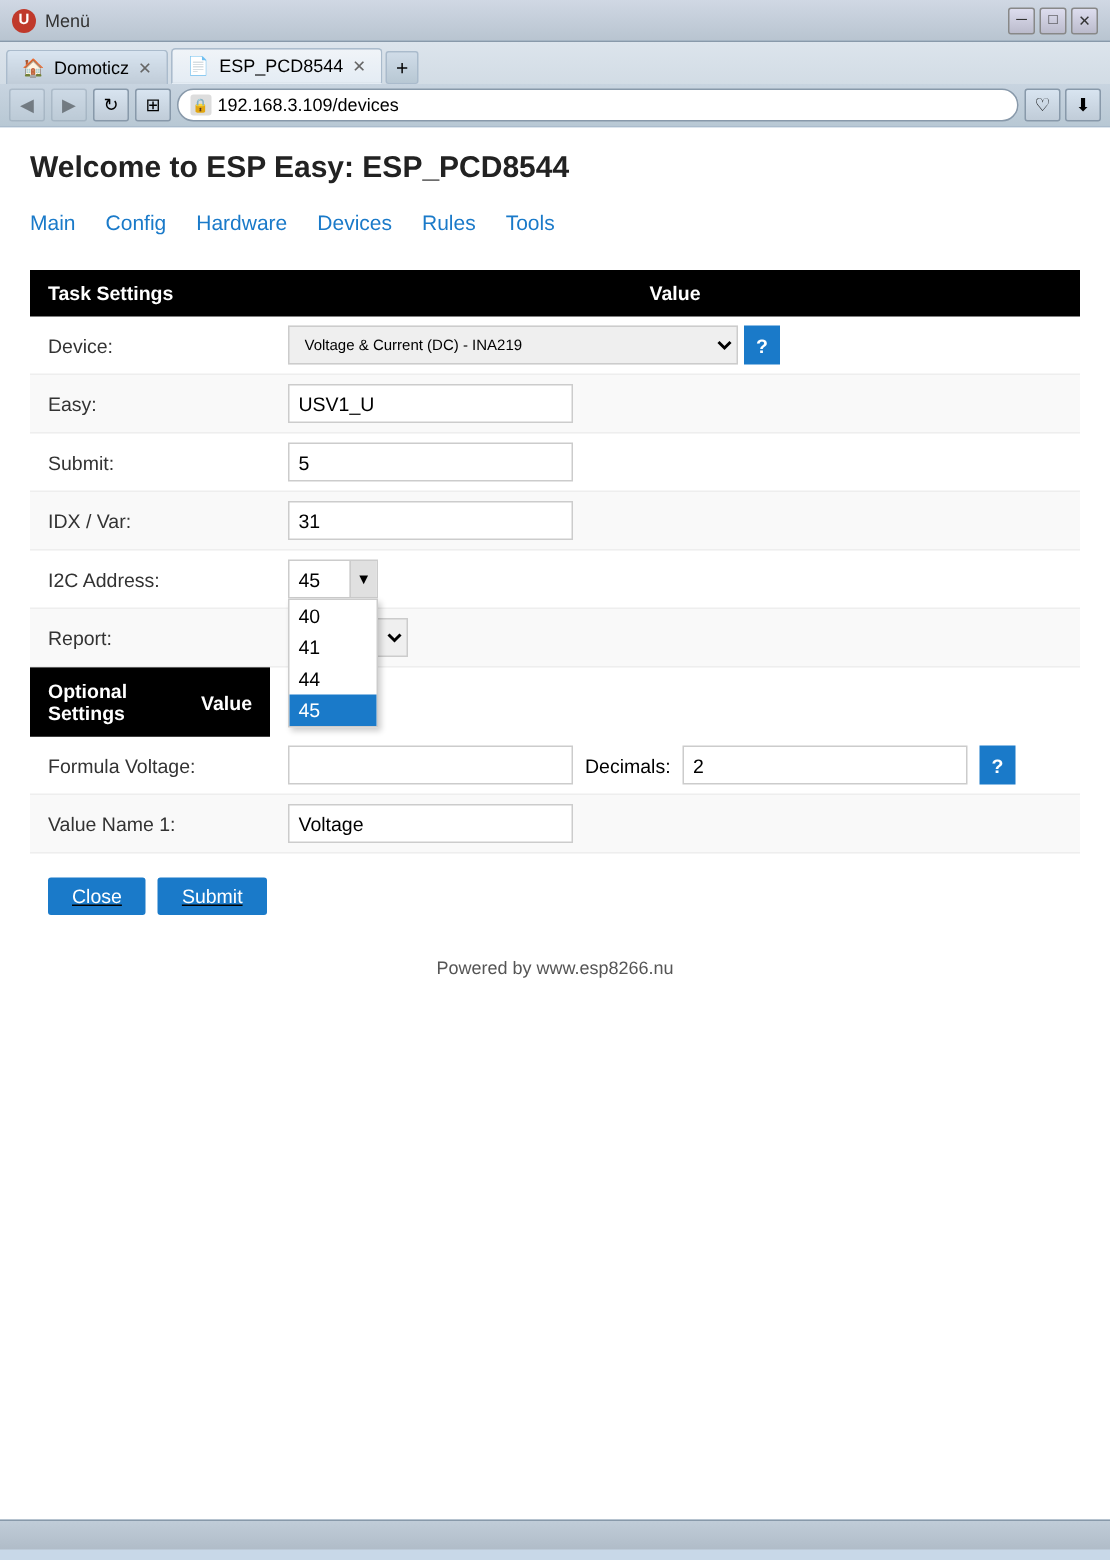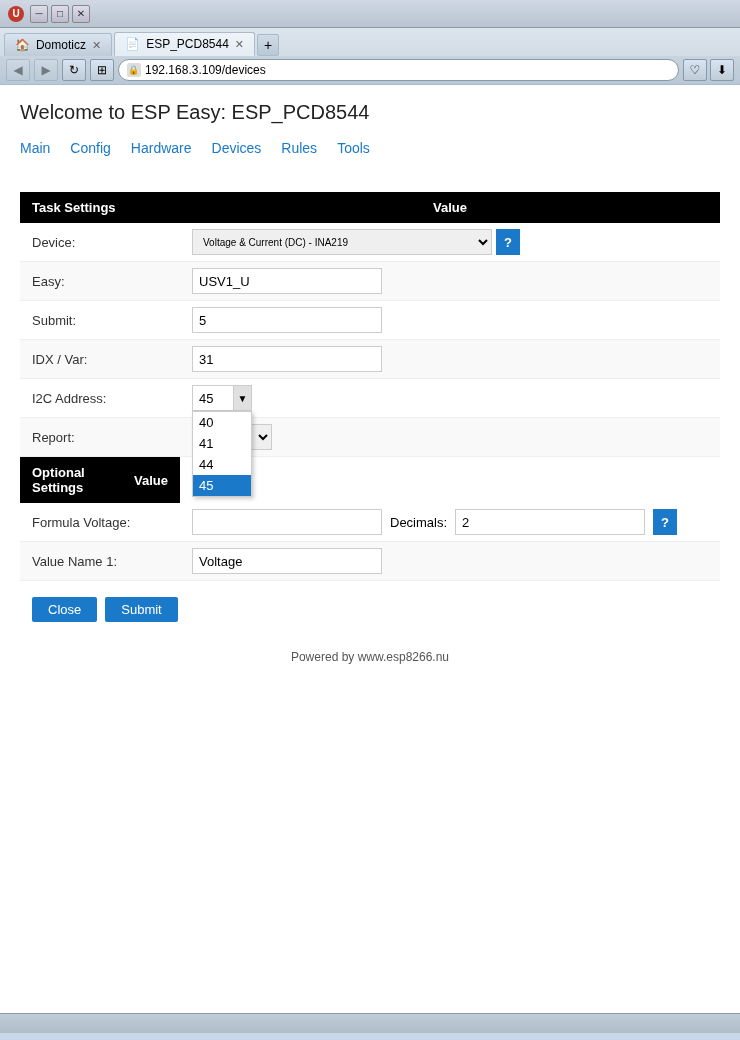--- a/index.html
+++ b/index.html
@@ -134,28 +134,28 @@
     
     .page-content {
       background: white;
       margin: 0;
       padding: 16px 20px;
       height: calc(1040px - 28px - 56px - 28px);
       overflow-y: auto;
     }
     .page-title {
       font-size: 20px;
-      font-weight: normal;
+      font-weight: bold;
       color: #222;
       margin-bottom: 16px;
     }
     .nav-links {
       display: flex;
       gap: 20px;
-      margin-bottom: 28px;
+      margin-bottom: 16px;
       padding-bottom: 8px;
     }
     .nav-link {
       color: #1a7ac9;
       text-decoration: none;
       font-size: 14px;
       cursor: pointer;
     }
 
     
@@ -305,20 +305,21 @@
       padding: 3px 6px;
       font-size: 13px;
       height: 26px;
     }
 
     
     .action-buttons {
       padding: 16px 12px;
       display: flex;
       gap: 8px;
+      text-decoration: underline;
     }
     .btn-close {
       background: #1a7ac9;
       color: white;
       border: none;
       padding: 5px 16px;
       font-size: 13px;
       cursor: pointer;
       border-radius: 2px;
     }
@@ -357,20 +358,21 @@
       border-radius: 2px;
       display: flex; align-items: center; justify-content: center;
       font-size: 9px;
     }
   </style>
 </head>
 <body>
 
 <div class="title-bar">
   <div class="title-bar-icon">U</div>
+  <span class="title-bar-text">Menü</span>
   <div class="title-bar-buttons">
     <div class="tb-btn">─</div>
     <div class="tb-btn">□</div>
     <div class="tb-btn">✕</div>
   </div>
 </div>
 
 <div class="browser-chrome">
 
   <div class="tabs-row">

